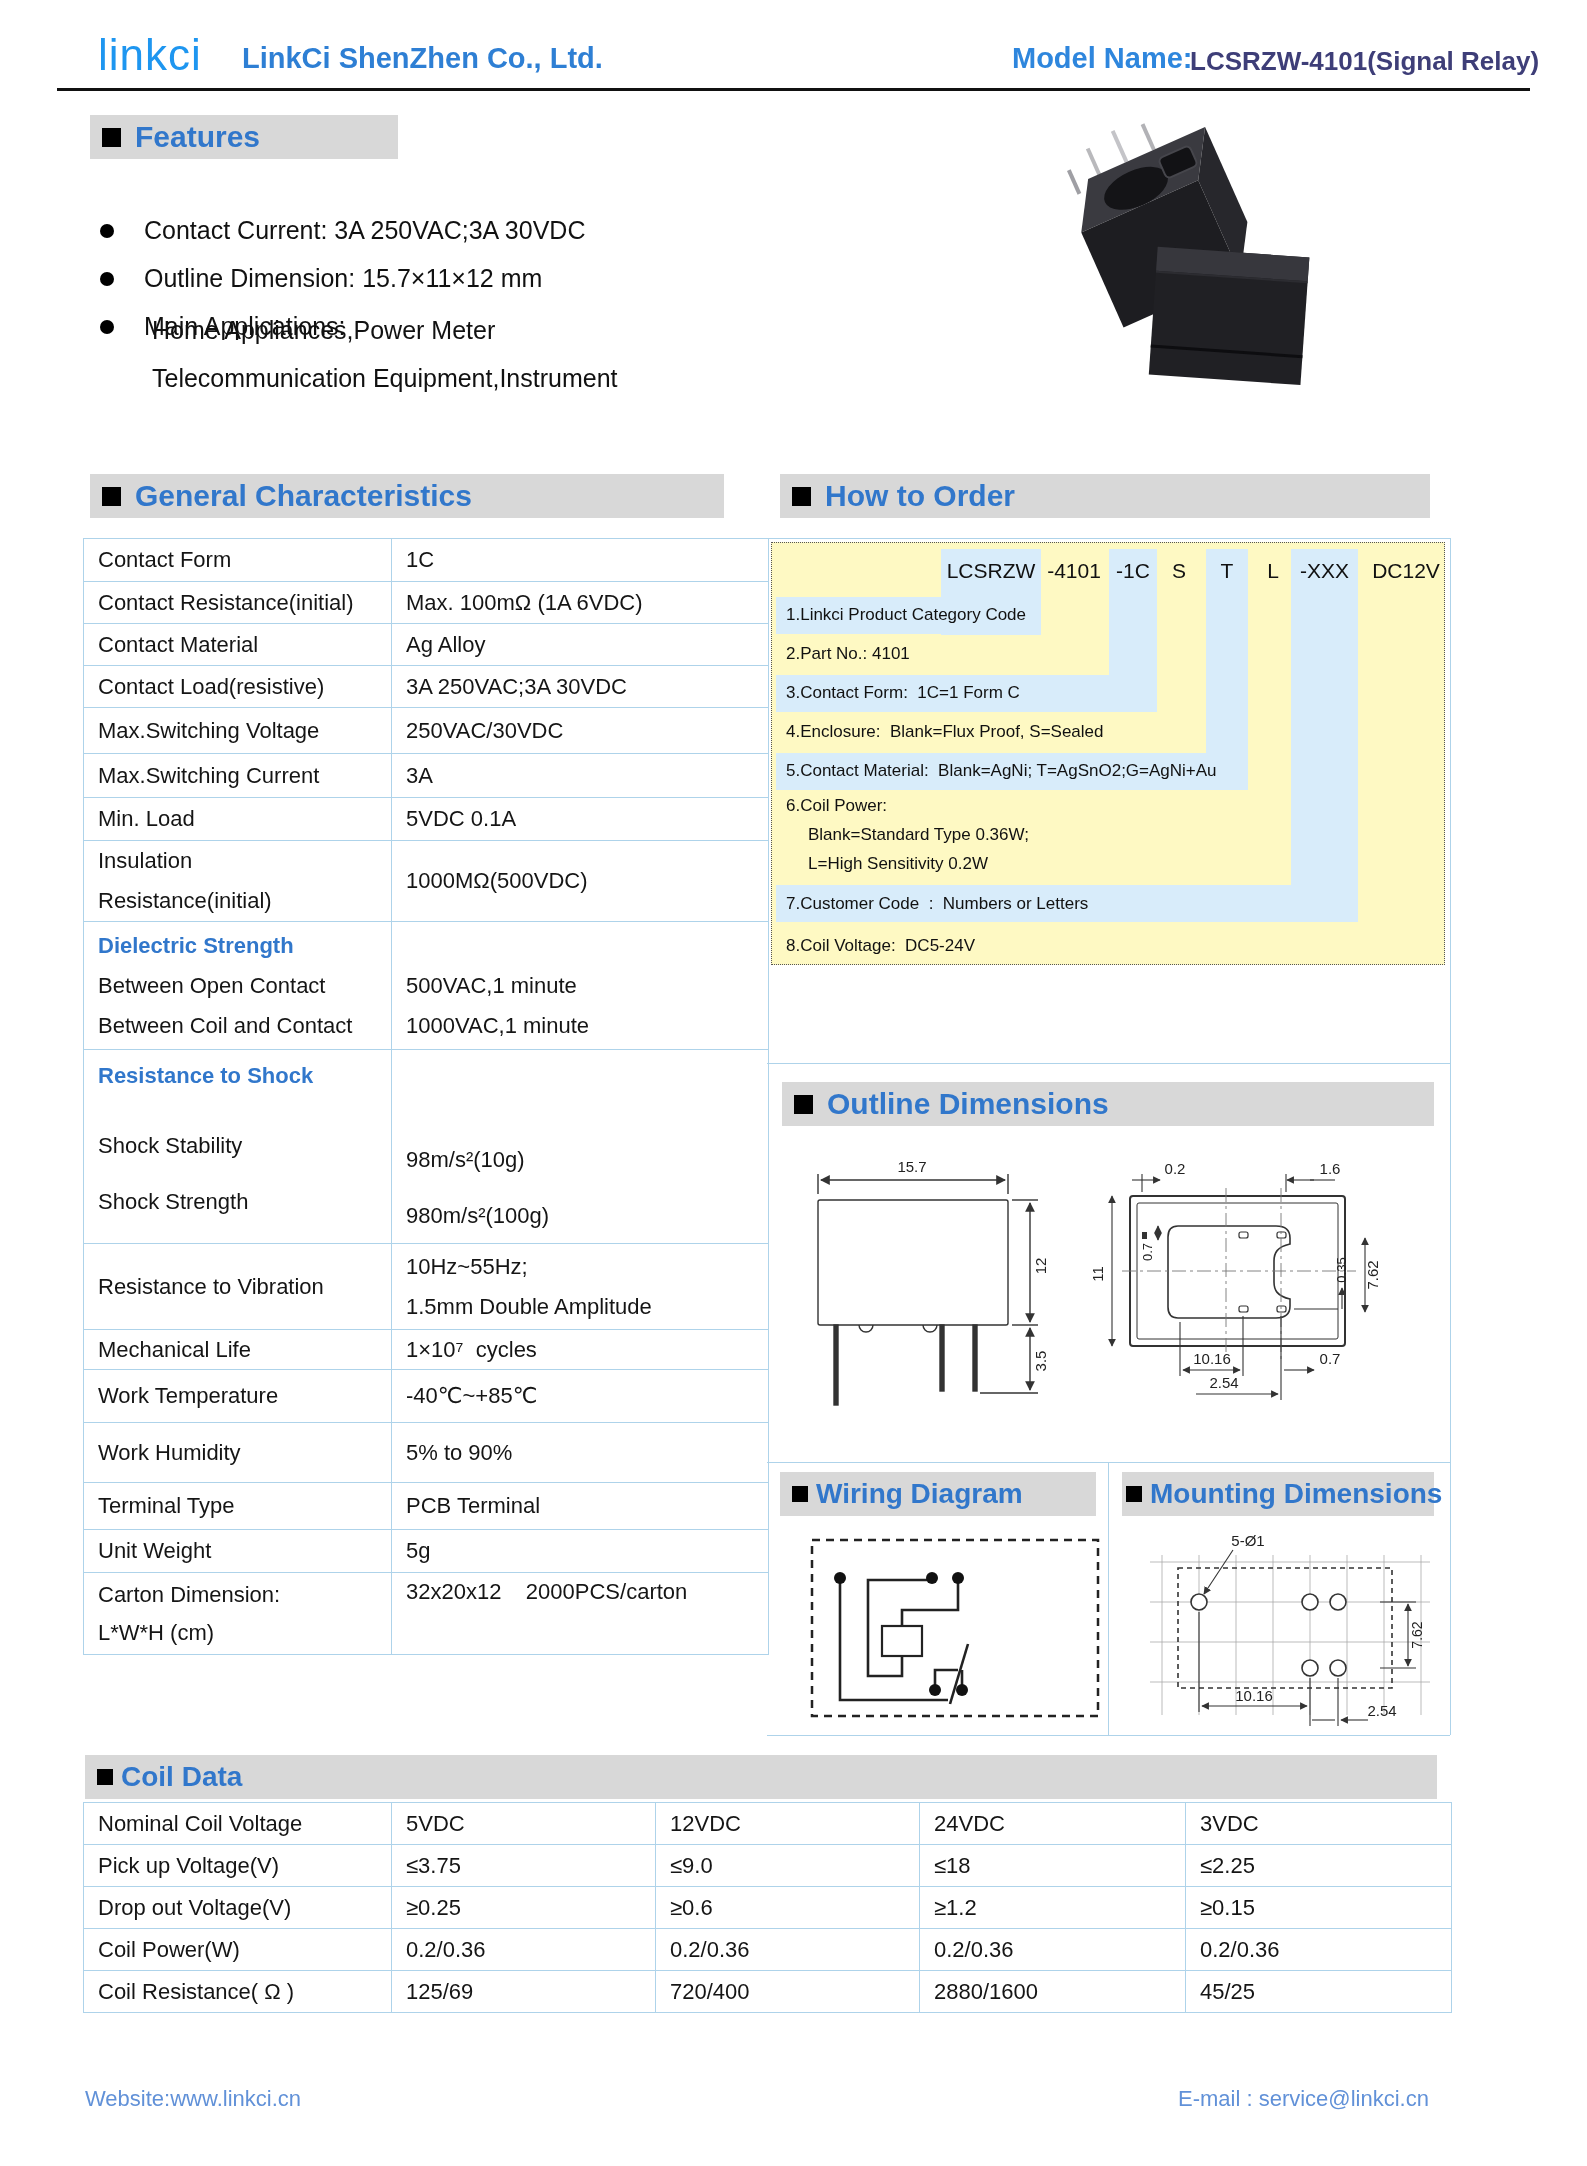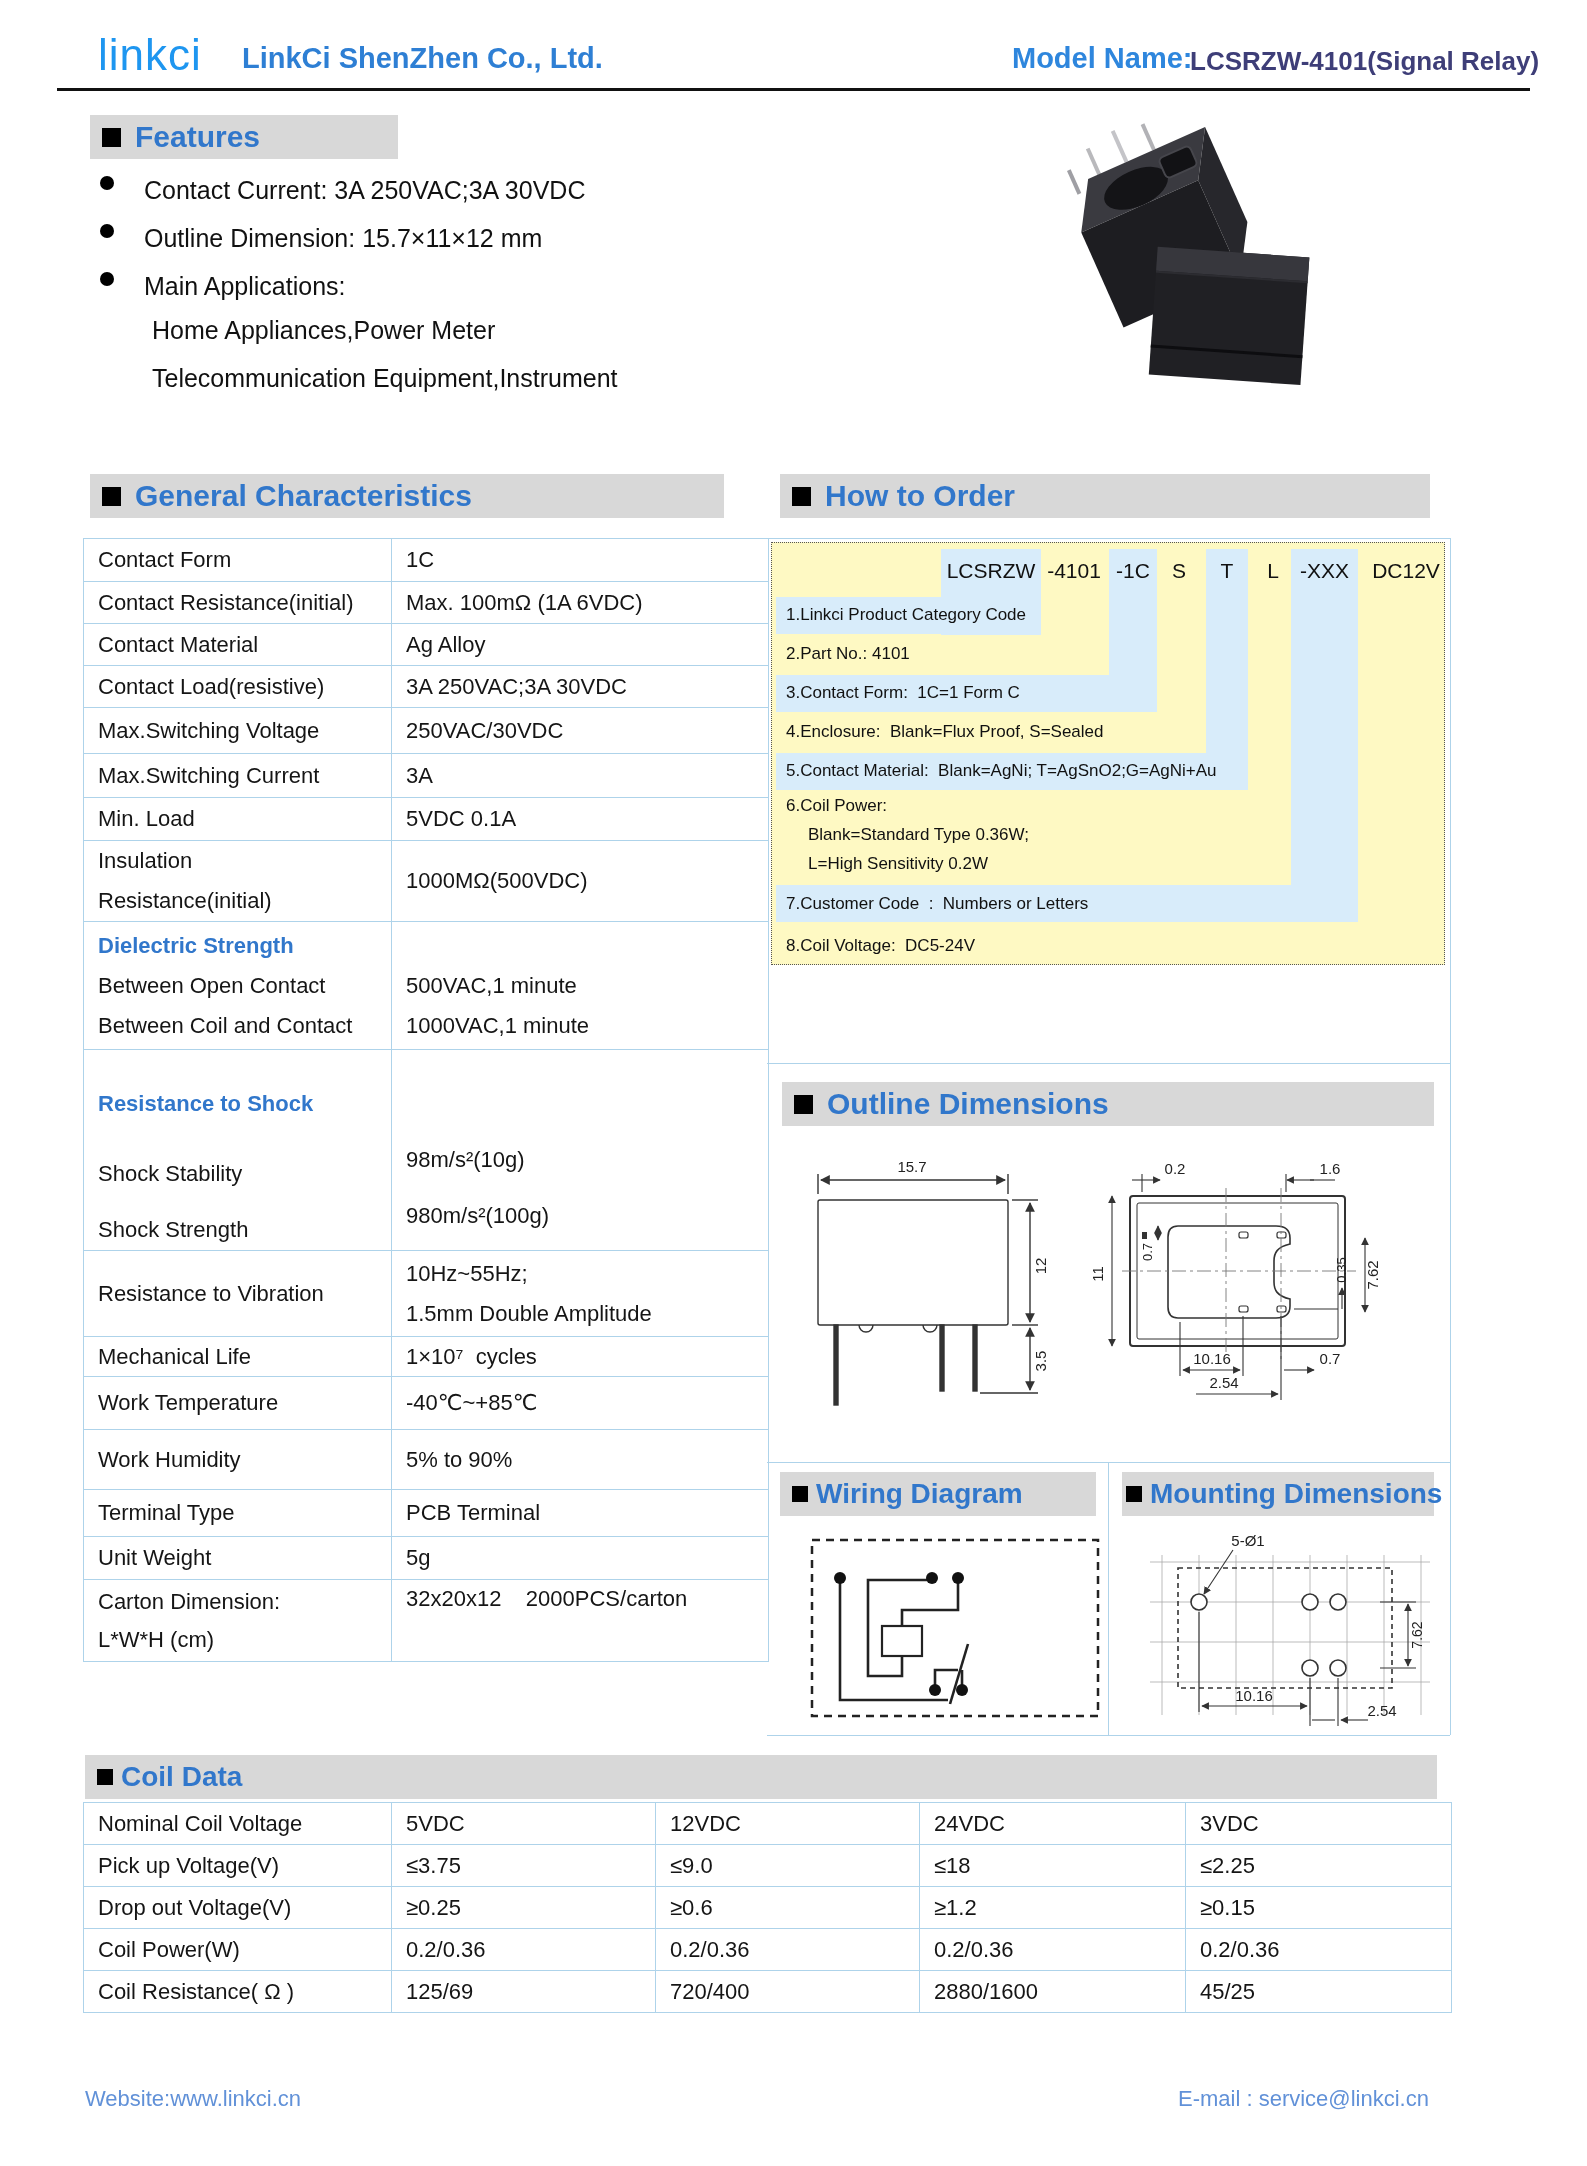--- a/index.html
+++ b/index.html
@@ -12,33 +12,33 @@
   .model-label{font-size:29px;font-weight:bold;color:#2e86dd;}
   .model-value{font-size:26px;font-weight:bold;color:#3e3e78;}
   .rule{left:57px;top:88px;width:1473px;height:3px;background:#111;}
   
   .banner{background:#d8d8d8;height:44px;display:flex;align-items:center;padding-left:12px;box-sizing:border-box;}
   .banner .sq{width:19px;height:19px;background:#000;display:inline-block;margin-right:14px;flex:0 0 auto;}
   .banner .btxt{font-size:30px;font-weight:bold;color:#3177cb;white-space:nowrap;}
   .banner.small .btxt{font-size:28px;}
   .banner.small .sq{width:16px;height:16px;margin-right:8px;}
   
-  .feat-line{position:absolute;display:flex;}
+  .feat-line{position:absolute;display:flex;align-items:center;margin-top:40px;}
   .feat-dot{width:14px;height:14px;border-radius:50%;background:#000;margin-right:30px;flex:0 0 auto;}
   .feat-txt{font-size:25px;color:#111;}
   
   table.spec{border-collapse:collapse;table-layout:fixed;}
   table.spec td{border:1px solid #aed3ea;font-size:22px;color:#151515;padding:0 0 0 14px;vertical-align:middle;
                 overflow:hidden;}
   td .l1{line-height:40px;white-space:pre;}
   td .l2{line-height:38px;white-space:pre;}
   .blue-head{color:#3177cb;font-weight:bold;}
   .sp40{height:40px;}
   .sp84{height:84px;}
-  .mt14{margin-top:28px;}
+  .mt14{margin-top:0;}
   .mt30{margin-top:30px;}
   .mt16{margin-top:16px;}
   .vtop{vertical-align:top !important;padding-top:6px !important;}
   
   .hline{background:#aed3ea;height:1px;}
   .vline{background:#aed3ea;width:1px;}
   
   .hto-box{border:1.5px dotted #555;box-sizing:border-box;background:#fef9c3;}
   .hto-col{position:absolute;background:#d8ecfa;}
   .hto-bar{position:absolute;background:#d8ecfa;}

